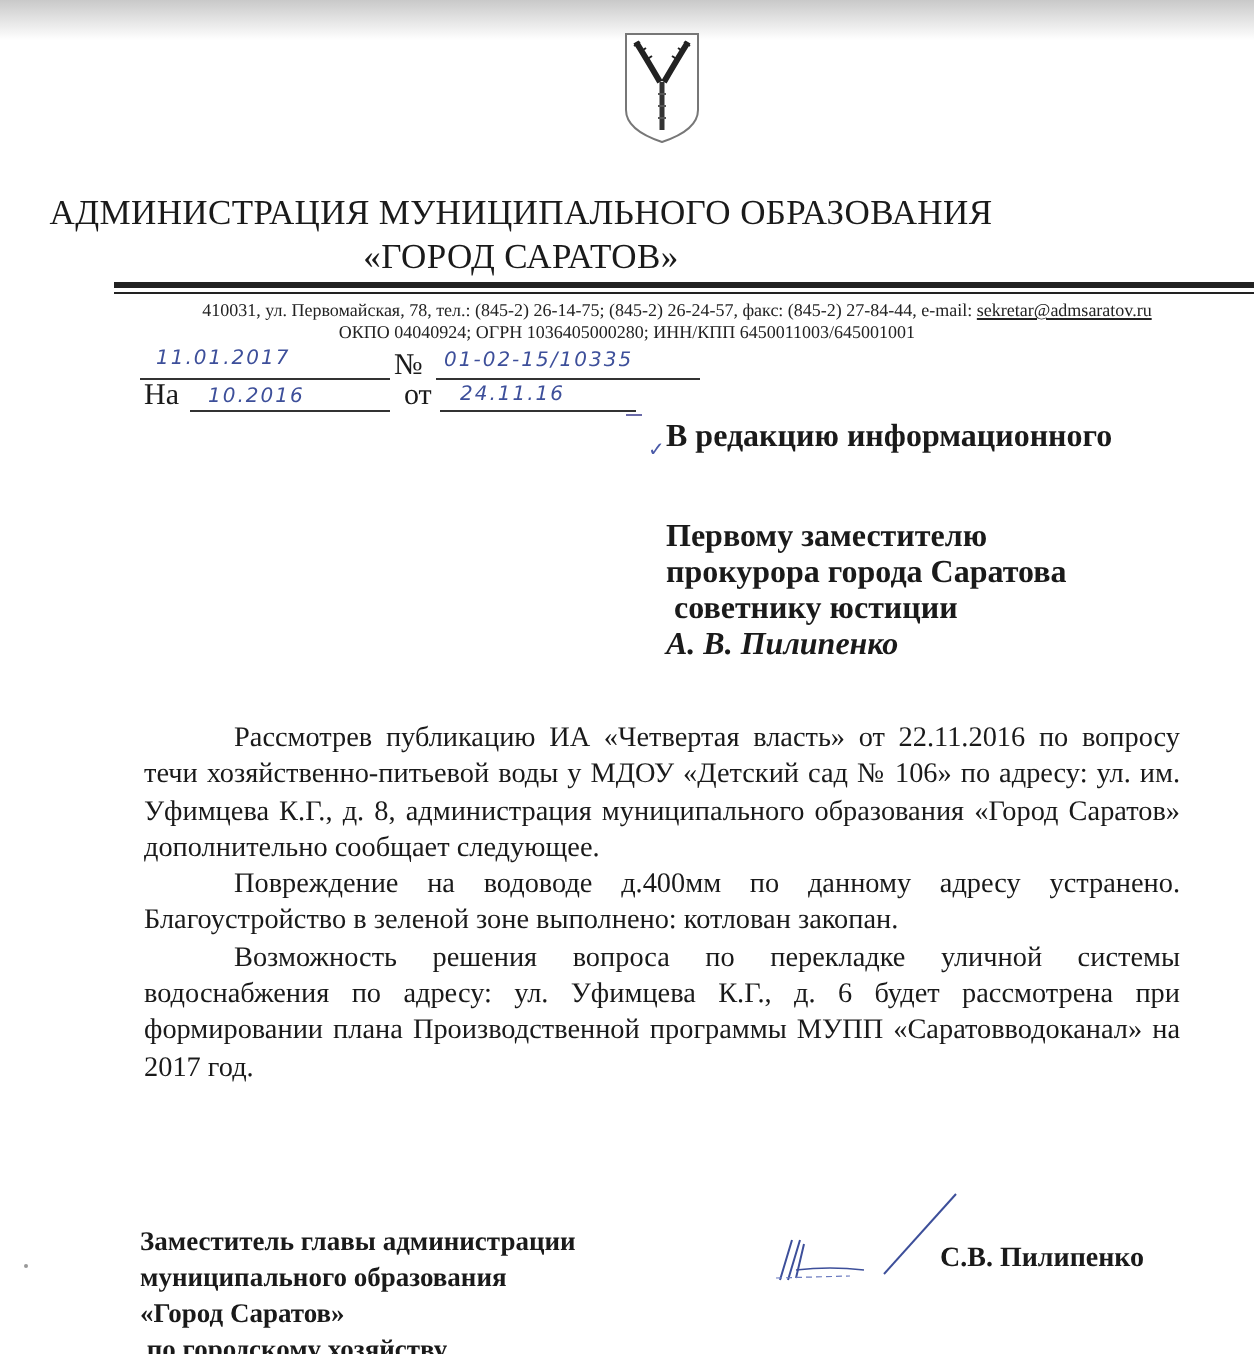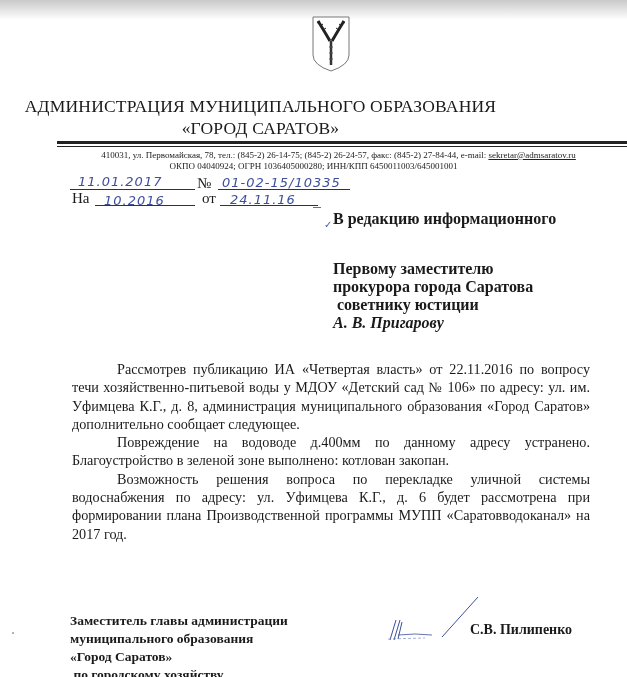--- a/index.html
+++ b/index.html
@@ -21,21 +21,21 @@
     .rule-thin { position: absolute; left: 57px; width: 570px; height: 1px; background: #222; top: 146px; }
     .contacts {
       position: absolute; left: 0; width: 627px; text-align: center;
       font-size: 9px; color: #222; line-height: 11px;
     }
     .contacts .email { text-decoration: underline; }
     .reg-row { position: absolute; font-size: 15px; color: #1a1a1a; }
     .field-line { position: absolute; height: 1px; background: #333; }
     .hand {
       position: absolute; font-family: "DejaVu Sans", sans-serif; font-style: italic;
-      color: #3d4f9a; font-size: 13px; letter-spacing: 1px;
+      color: #3d4f9a; font-size: 10px; letter-spacing: 1px;
     }
     .addressee {
       position: absolute; left: 333px; font-weight: bold; font-size: 16px;
       line-height: 18px; color: #1a1a1a;
     }
     .addressee .italic { font-style: italic; }
     .check { position: absolute; left: 324px; top: 219px; color: #4a5aa8; font-size: 10px; }
     .dash-mark { position: absolute; left: 313px; top: 207px; width: 8px; height: 1px; background: #6a6aa8; }
     .body-text {
       position: absolute; left: 72px; width: 518px; font-size: 14.2px;
@@ -90,21 +90,21 @@
 <div class="dash-mark"></div>
 <span class="check">✓</span>
 
 <div class="addressee" style="top:210px;">
   <div>В редакцию информационного</div>
 </div>
 <div class="addressee" style="top:260px;">
   <div>Первому заместителю</div>
   <div>прокурора города Саратова</div>
   <div style="white-space:pre;"> советнику юстиции</div>
-  <div class="italic">А. В. Пригарову</div>
+  <div class="italic">А. В. Пилипенко</div>
 </div>
 
 <div class="body-text" style="top:360px;">
   <p>Рассмотрев публикацию  ИА «Четвертая власть» от 22.11.2016 по вопросу течи хозяйственно-питьевой воды у МДОУ «Детский сад № 106» по адресу: ул. им. Уфимцева К.Г., д. 8, администрация муниципального образования «Город Саратов» дополнительно сообщает следующее.</p>
   <p>Повреждение на водоводе д.400мм по данному адресу устранено. Благоустройство в зеленой зоне выполнено: котлован закопан.</p>
   <p>Возможность решения вопроса по перекладке уличной системы водоснабжения по адресу: ул. Уфимцева К.Г., д. 6 будет рассмотрена при формировании плана Производственной программы МУПП «Саратовводоканал» на 2017 год.</p>
 </div>
 
 <div class="signature-block">
   <div>Заместитель главы администрации</div>

